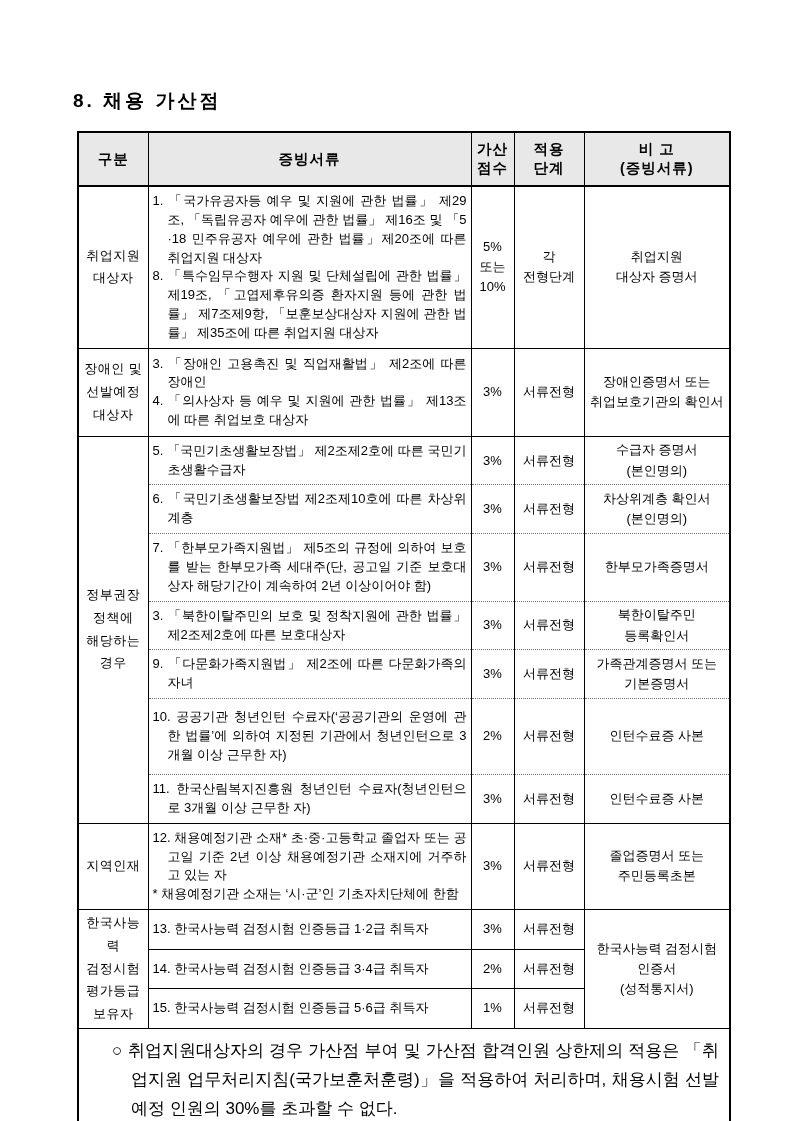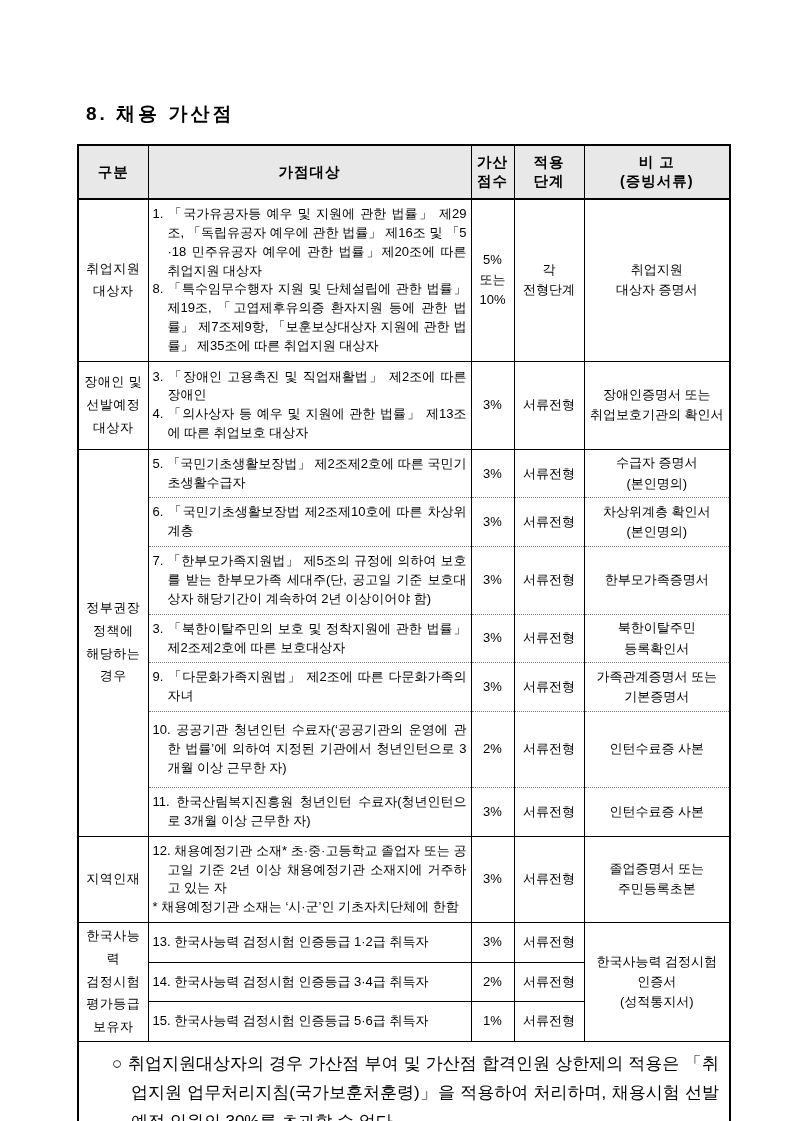--- a/index.html
+++ b/index.html
@@ -9,21 +9,21 @@
   }
   body {
     width: 793px;
     height: 1121px;
     position: relative;
     font-family: "Liberation Sans", "DejaVu Sans", sans-serif;
     color: #000000;
     -webkit-font-smoothing: antialiased;
   }
   .title {
-    margin: 13px;
+    margin: 0;
     padding: 88px 0 0 73px;
     font-size: 19px;
     font-weight: bold;
     letter-spacing: 3px;
   }
   table.bonus {
     border-collapse: collapse;
     table-layout: fixed;
     width: 652px;
     margin: 17px 0 0 77px;
@@ -107,21 +107,21 @@
   <colgroup>
     <col style="width:70px">
     <col style="width:323px">
     <col style="width:43px">
     <col style="width:70px">
     <col style="width:146px">
   </colgroup>
   <thead>
     <tr style="height:54px">
       <th>구분</th>
-      <th>가점대상</th>
+      <th>증빙서류</th>
       <th>가산
 점수</th>
       <th>적용
 단계</th>
       <th>비 고
 (증빙서류)</th>
     </tr>
   </thead>
   <tbody>
     <tr style="height:158px">

